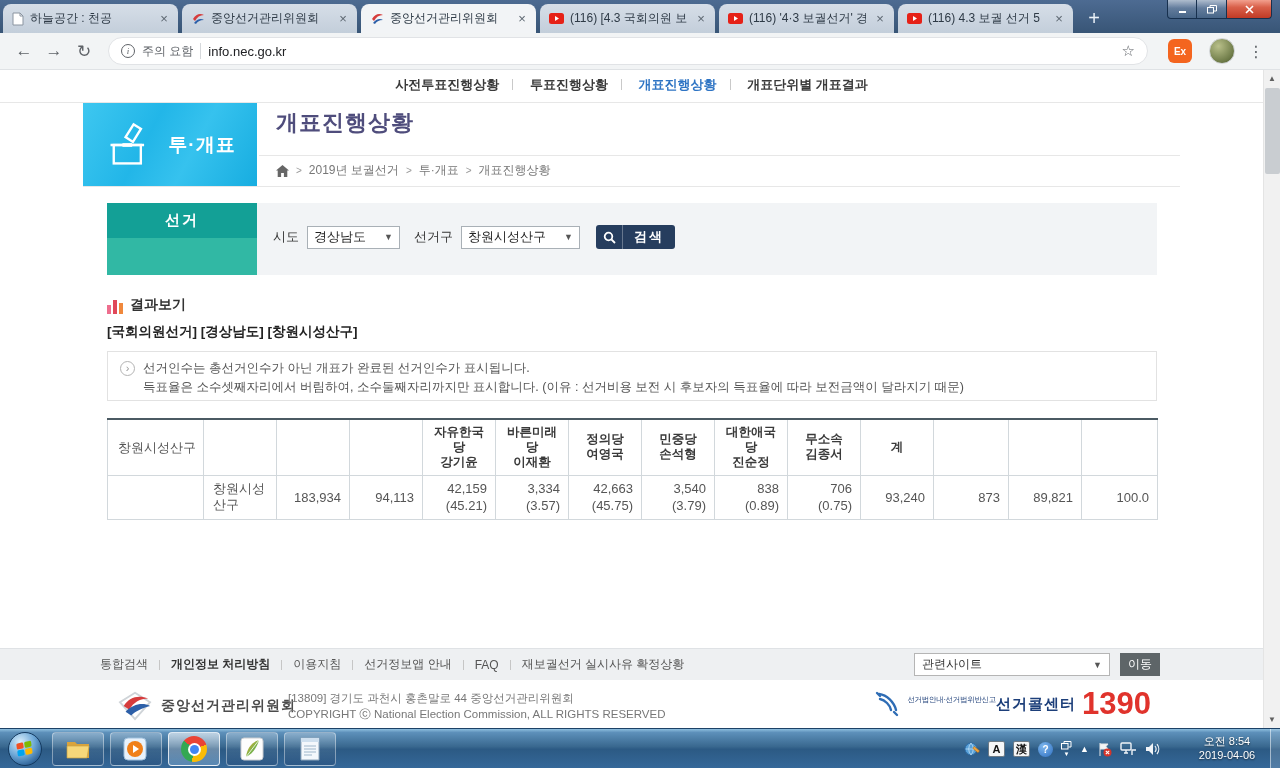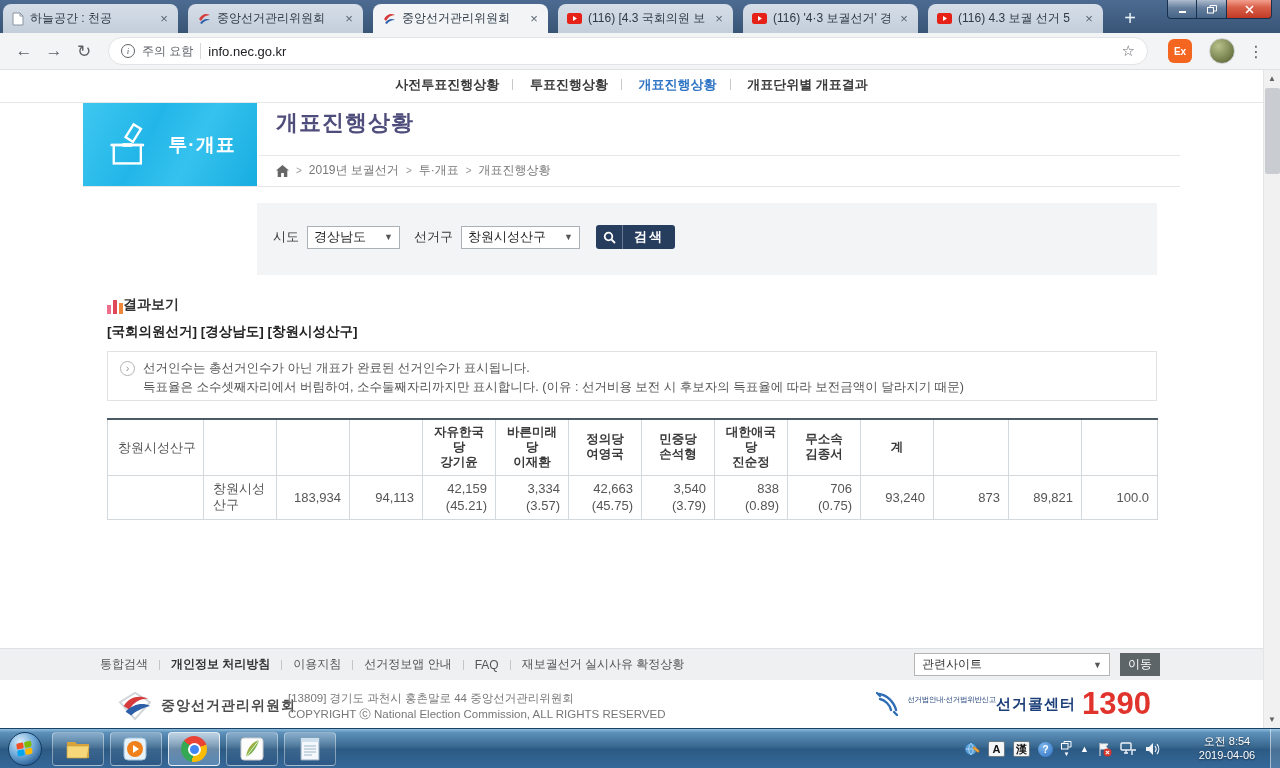--- a/index.html
+++ b/index.html
@@ -2,21 +2,21 @@
 <html><head>
 <meta charset="utf-8">
 <style>
   *{margin:0;padding:0;box-sizing:border-box}
   html,body{width:1280px;height:768px}
   body{font-family:"Liberation Sans","DejaVu Sans",sans-serif;background:#fff;overflow:hidden}
   #screen{position:relative;width:1280px;height:768px;overflow:hidden;background:#fff}
 
   
   .tabstrip{position:absolute;left:0;top:0;width:1280px;height:33px;background:linear-gradient(#4d6b92,#385576);display:flex;align-items:flex-end;padding-left:3px}
-  .tab{position:relative;width:175px;height:29px;display:flex;align-items:center;gap:6px;padding:0 6px 0 9px;border-radius:8px 8px 0 0;background:linear-gradient(#d6dee8,#c3ceda);margin-right:10px;font-size:12px;color:#2e3a46;cursor:default}
+  .tab{position:relative;width:175px;height:29px;display:flex;align-items:center;gap:6px;padding:0 6px 0 9px;border-radius:8px 8px 0 0;background:linear-gradient(#d6dee8,#c3ceda);margin-right:4px;font-size:12px;color:#2e3a46;cursor:default}
   .tab.active{background:#f2f4f6}
   .t-title{flex:1;white-space:nowrap;overflow:hidden;min-width:0}
   .t-close{width:16px;height:16px;border-radius:50%;display:flex;align-items:center;justify-content:center;color:#5c6670;font-size:13px;line-height:1}
   .newtab{width:26px;height:26px;margin:0 0 2px 4px;color:#eaf1f8;font-size:20px;display:flex;align-items:center;justify-content:center;border-radius:50%}
   .winctrl{position:absolute;top:0;right:8px;display:flex;z-index:5}
   .wbtn{height:19px;display:flex;align-items:center;justify-content:center;border:1px solid #17304e;border-top:none;background:linear-gradient(rgba(255,255,255,.55),rgba(255,255,255,.15) 45%,rgba(90,120,150,.25));color:#fff}
   .wbtn.min{width:30px;border-radius:0 0 0 4px}
   .wbtn.res{width:29px;border-left:none;border-right:none}
   .wbtn.close{width:46px;border-radius:0 0 4px 0;background:linear-gradient(#f2a08e,#d9604a 40%,#c03a26)}
   .addressbar{position:absolute;top:33px;left:0;width:1280px;height:37px;background:#f2f4f5;border-bottom:1px solid #dfe2e5;display:flex;align-items:center;padding:0 10px;gap:2px}
@@ -53,21 +53,21 @@
   .f-tab1{color:#2b71c1;cursor:pointer}
   .f-tab2{color:#3c3c3c;cursor:pointer}
   .f-tabsep{display:inline-block;width:1px;height:12px;background:#bbb;margin:0 12px;vertical-align:-1px}
   .f-controls{margin-top:12px;display:flex;align-items:center;font-size:13px;color:#333;gap:8px}
   .sel{height:23px;border:1px solid #a9b0b6;background:#fff;display:inline-flex;align-items:center;justify-content:space-between;padding:0 6px;font-size:13px;color:#222;cursor:pointer}
   .sel .caret{font-size:9px;color:#555;margin-left:8px}
   .search-btn{display:inline-flex;align-items:center;height:24px;background:#263d5e;border-radius:3px;overflow:hidden;margin-left:8px;cursor:pointer}
   .search-btn .mag{width:27px;height:24px;display:flex;align-items:center;justify-content:center;border-right:1px solid rgba(255,255,255,.3)}
   .search-btn .s-label{color:#fff;font-size:13px;font-weight:bold;padding:0 11px;letter-spacing:2px}
 
-  .results-title{position:absolute;left:107px;top:226px;display:flex;align-items:flex-end;font-size:14px;font-weight:bold;color:#333}
+  .results-title{position:absolute;left:107px;top:226px;display:flex;align-items:flex-end;gap:7px;font-size:14px;font-weight:bold;color:#333}
   .bars{display:flex;align-items:flex-end;gap:2px;height:14px}
   .bars i{display:block;width:4px}
   .bars .b1{height:9px;background:#ee6e8e}
   .bars .b2{height:14px;background:#e0485a}
   .bars .b3{height:11px;background:#f0883c}
   .selection{position:absolute;left:107px;top:253px;font-size:13.5px;font-weight:bold;color:#222}
   .notice{position:absolute;left:107px;top:281px;width:1050px;height:50px;border:1px solid #e2e2e2;background:#fff;display:flex;padding:7px 12px;gap:8px}
   .notice-ic{width:15px;height:15px;border:1px solid #b3b3b3;border-radius:50%;color:#999;font-size:11px;line-height:13px;text-align:center;flex:none;margin-top:2px}
   .notice-text{font-size:12.5px;color:#555;line-height:19px}
 
@@ -240,20 +240,24 @@
         </svg>
       <span class="crumb-sep">&gt;</span>
       <span>2019년 보궐선거</span>
       <span class="crumb-sep">&gt;</span>
       <span>투·개표</span>
       <span class="crumb-sep">&gt;</span>
       <span>개표진행상황</span>
     </div>
     <div class="hline" style="left:83px;top:116px;width:1097px"></div>
 
+    <div class="f-left">
+      <div class="f-top">선거</div>
+      <div class="f-bot"></div>
+    </div>
     <div class="f-right">
       <div class="f-controls">
         <span>시도</span>
         <span class="sel" style="width:93px">
           <span>경상남도</span>
             <span class="caret">▼</span>
         </span>
         <span style="margin-left:6px">선거구</span>
         <span class="sel" style="width:119px">
           <span>창원시성산구</span>

